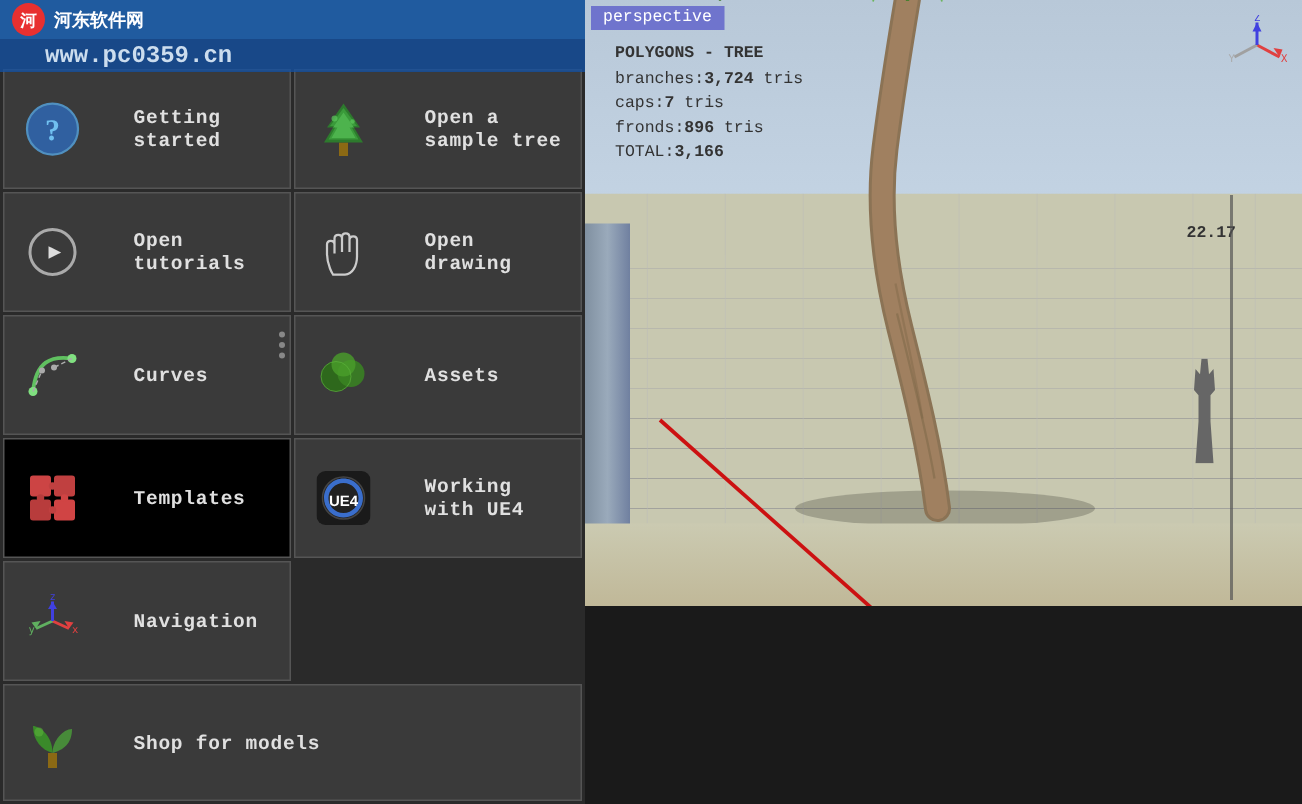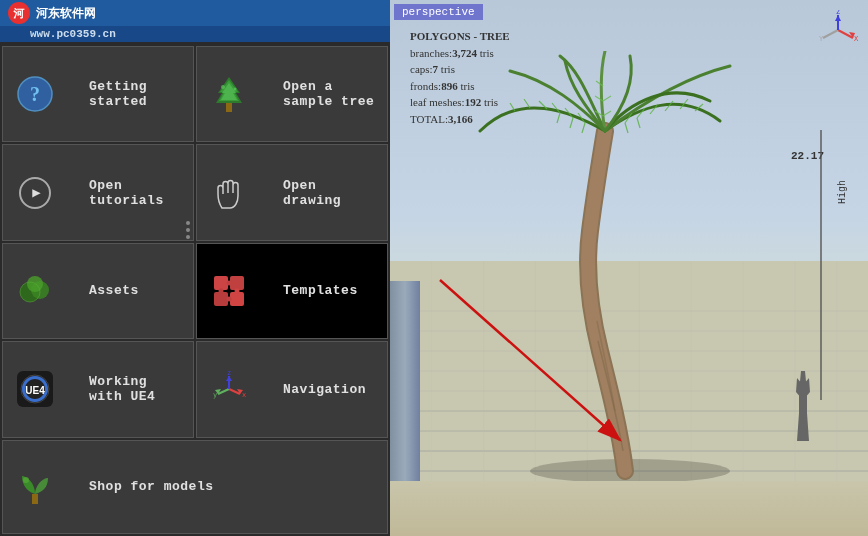--- a/index.html
+++ b/index.html
@@ -50,21 +50,21 @@
       display: inline-flex;
       align-items: center;
       justify-content: center;
       font-size: 11px;
       font-weight: bold;
       color: #fff;
       flex-shrink: 0;
     }
 
     .watermark-url {
-      font-size: 11px;
+      font-size: 16px;
       color: #cde;
     }
 
     
     #menu-grid {
       margin-top: 44px;
       display: grid;
       grid-template-columns: 1fr 1fr;
       gap: 2px;
       padding: 2px;
@@ -123,21 +123,21 @@
     .scroll-dot {
       width: 4px;
       height: 4px;
       background: #888;
       border-radius: 50%;
     }
 
     
     #right-panel {
       flex: 1;
-      height: 536px;
+      height: 404px;
       position: relative;
       background: linear-gradient(180deg, #b8c8d8 0%, #c5d5e5 40%, #d8e0d0 70%, #c0b898 100%);
       overflow: hidden;
     }
 
     
     #viewport-label {
       position: absolute;
       top: 4px;
       left: 4px;
@@ -149,21 +149,21 @@
       z-index: 5;
     }
 
     
     #stats-overlay {
       position: absolute;
       top: 28px;
       left: 20px;
       color: #333;
       font-size: 11px;
-      font-family: Liberation Serif, serif;
+      font-family: Liberation Mono, monospace;
       line-height: 1.5;
       z-index: 5;
     }
 
     #stats-overlay .stat-title {
       font-weight: bold;
       font-size: 11px;
     }
 
     
@@ -295,20 +295,35 @@
     <div class="menu-item">
       <div class="menu-icon">
         <svg width="38" height="38" viewBox="0 0 38 38">
 
           <path d="M12,34 C12,34 8,28 8,20 L8,14 C8,12.5 9,11.5 10.5,11.5 C12,11.5 13,12.5 13,14 L13,20 L13,10 C13,8.5 14,7.5 15.5,7.5 C17,7.5 18,8.5 18,10 L18,19 L18,9 C18,7.5 19,6.5 20.5,6.5 C22,6.5 23,7.5 23,9 L23,19 L23,11 C23,9.5 24,8.5 25.5,8.5 C27,8.5 28,9.5 28,11 L28,22 C28,28 25,34 20,34 Z" fill="none" stroke="#ccc" stroke-width="1.5"></path>
         </svg>
       </div>
       <span class="menu-label">Open drawing</span>
     </div>
 
+    <div class="menu-item">
+      <div class="menu-icon">
+        <svg width="38" height="38" viewBox="0 0 38 38">
+
+          <path d="M6,30 C8,10 18,6 32,8" fill="none" stroke="#60c060" stroke-width="2.5" stroke-linecap="round"></path>
+          <circle cx="6" cy="30" r="3" fill="#80e080"></circle>
+          <circle cx="32" cy="8" r="3" fill="#80e080"></circle>
+          <line x1="6" y1="30" x2="12" y2="16" stroke="#aaa" stroke-width="1" stroke-dasharray="3,2"></line>
+          <line x1="32" y1="8" x2="20" y2="14" stroke="#aaa" stroke-width="1" stroke-dasharray="3,2"></line>
+          <circle cx="12" cy="16" r="2" fill="#aaa"></circle>
+          <circle cx="20" cy="14" r="2" fill="#aaa"></circle>
+        </svg>
+      </div>
+      <span class="menu-label">Curves</span>
+    </div>
 
 
     <div class="menu-item">
       <div class="menu-icon">
         <svg width="38" height="38" viewBox="0 0 38 38">
 
           <circle cx="14" cy="20" r="10" fill="#2d6e1a" opacity="0.9"></circle>
           <circle cx="24" cy="18" r="9" fill="#3a8522" opacity="0.85"></circle>
           <circle cx="19" cy="12" r="8" fill="#4a9e2a" opacity="0.8"></circle>
           <circle cx="14" cy="20" r="10" fill="none" stroke="#5ab03a" stroke-width="0.5"></circle>
@@ -391,21 +406,20 @@
 
 <div id="right-panel">
 
   <div id="viewport-label">perspective</div>
 
   <div id="stats-overlay">
     <div class="stat-title">POLYGONS - TREE</div>
     <div>branches:<strong>3,724</strong> tris</div>
     <div>caps:<strong>7</strong> tris</div>
     <div>fronds:<strong>896</strong> tris</div>
-    <div>leaf meshes:<strong>192</strong> tris</div>
     <div>TOTAL:<strong>3,166</strong></div>
   </div>
 
   <div id="axis-gizmo">
     <svg width="40" height="40" viewBox="0 0 40 40">
       <line x1="20" y1="20" x2="35" y2="28" stroke="#e04040" stroke-width="2"></line>
       <polygon points="35,28 31,22 37,23" fill="#e04040"></polygon>
       <line x1="20" y1="20" x2="5" y2="28" stroke="#a0a0a0" stroke-width="2"></line>
       <line x1="20" y1="20" x2="20" y2="5" stroke="#4040e0" stroke-width="2"></line>
       <polygon points="20,5 17,11 23,11" fill="#4040e0"></polygon>

